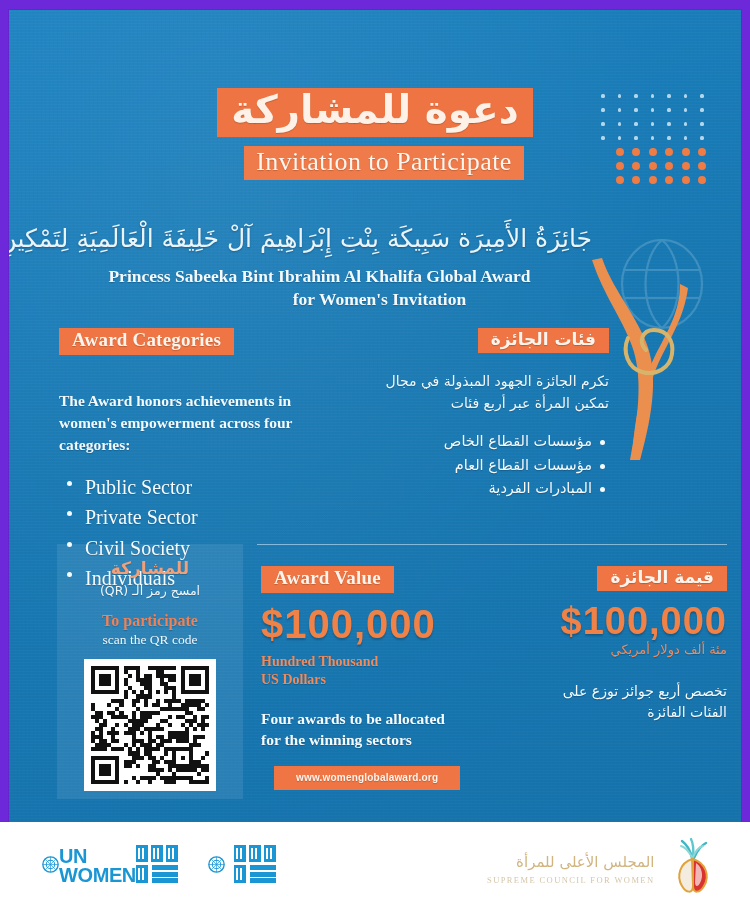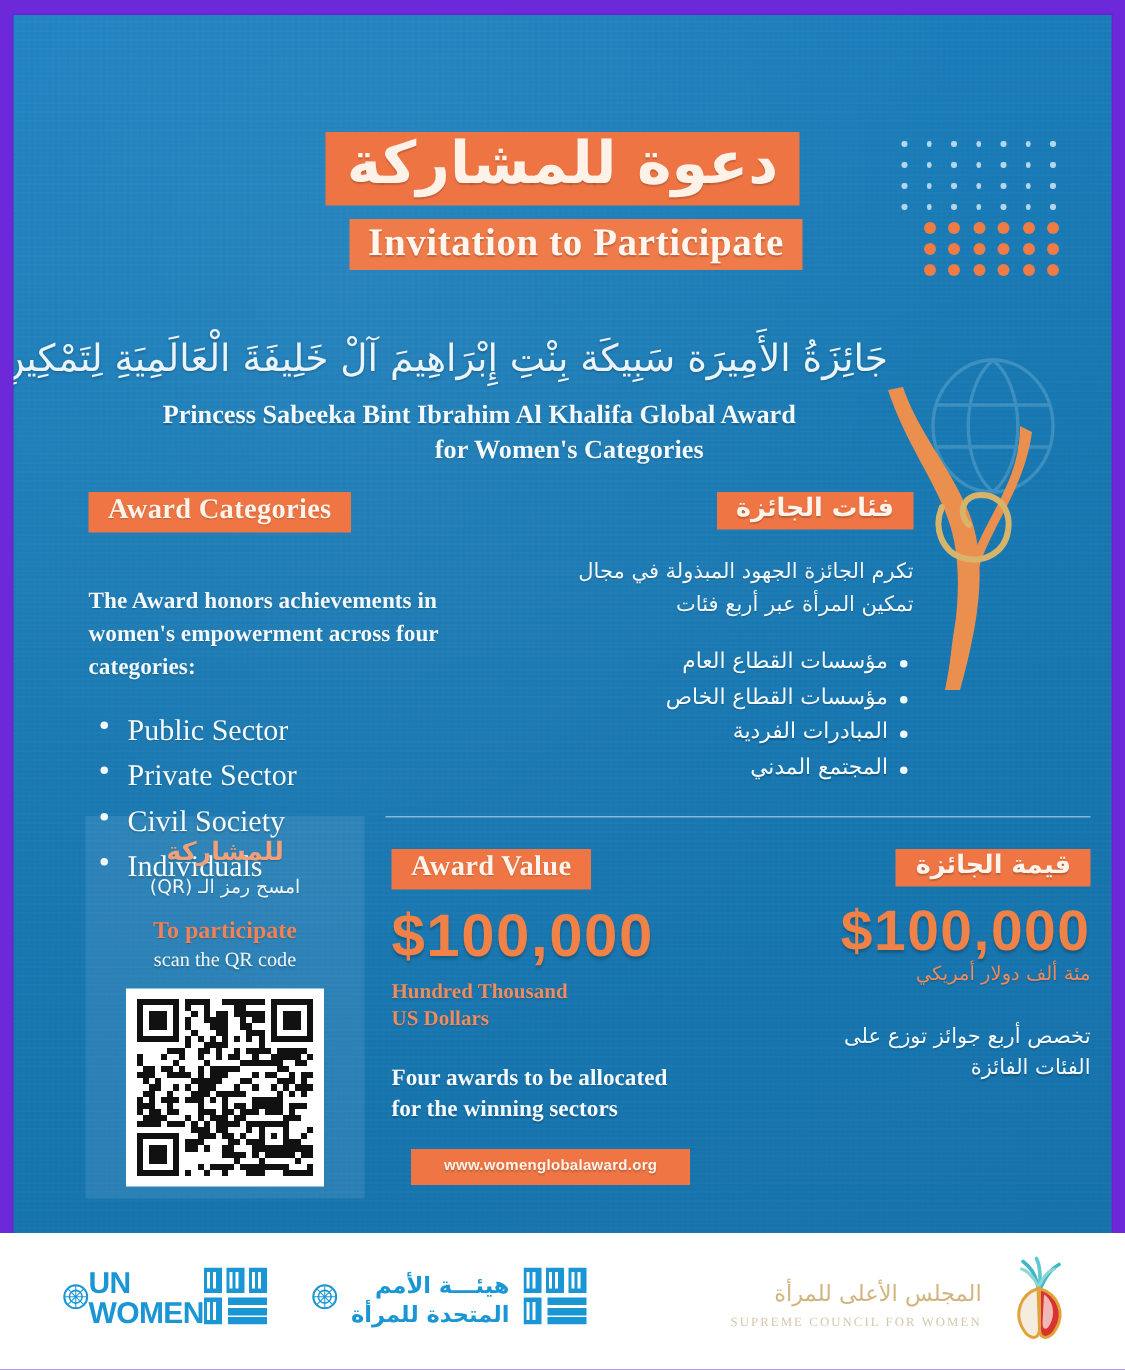--- a/index.html
+++ b/index.html
@@ -55,21 +55,21 @@
     padding:2px 14px 6px 14px;
     letter-spacing:1px;
     direction:rtl;
     text-shadow:0 1px 1px rgba(0,0,0,.18);
   }
   .hdr-en{
     display:inline-block;
     background:#ef7b4a;
     color:#fff6ef;
     font-family:"Liberation Serif", serif;
-    font-weight:bold;
+    font-weight:normal;
     font-size:26px;
     padding:1px 12px 3px 12px;
     margin-top:9px;
     letter-spacing:.4px;
     text-shadow:0 1px 1px rgba(0,0,0,.2);
     margin-left:18px;
   }
 
   
   .title-block{position:absolute;left:38px;top:212px;width:545px;text-align:center;}
@@ -308,21 +308,21 @@
     <div class="hdr">
       <div class="hdr-ar">دعوة للمشاركة</div>
       <br>
       <div class="hdr-en">Invitation to Participate</div>
     </div>
 
     <div class="title-block">
       <div class="title-ar">جَائِزَةُ الأَمِيرَة سَبِيكَة بِنْتِ إِبْرَاهِيمَ آلْ خَلِيفَةَ الْعَالَمِيَةِ لِتَمْكِينِ الْمَرْأَة</div>
       <div class="title-en">
         <span>Princess Sabeeka Bint Ibrahim Al Khalifa Global Award</span>
-        <span class="ln2">for Women's Categories</span>
+        <span class="ln2">for Women's Invitation</span>
       </div>
     </div>
 
     <div class="mark">
       <svg width="165" height="230" viewBox="0 0 165 230" xmlns="http://www.w3.org/2000/svg">
         <g opacity="0.22" fill="none" stroke="#bfe0f2" stroke-width="2.2">
           <ellipse cx="78" cy="52" rx="40" ry="44"></ellipse>
           <path d="M78 8 C 56 26, 56 78, 78 96"></path>
           <path d="M78 8 C 100 26, 100 78, 78 96"></path>
           <path d="M40 38 H116"></path>
@@ -344,24 +344,23 @@
           <li>Private Sector</li>
           <li>Civil Society</li>
           <li>Individuals</li>
         </ul>
     </div>
 
     <div class="cat-ar">
       <div class="tag ar">فئات الجائزة</div>
       <div class="lede-ar">تكرم الجائزة الجهود المبذولة في مجال تمكين المرأة عبر أربع فئات</div>
       <ul class="bullets" id="cat-ar-list">
+          <li>مؤسسات القطاع الخاص</li>
           <li>مؤسسات القطاع العام</li>
-          <li>مؤسسات القطاع الخاص</li>
           <li>المبادرات الفردية</li>
-          <li>المجتمع المدني</li>
         </ul>
     </div>
 
     <div class="divider"></div>
 
     <div class="qrcard">
       <div class="qr-ar-1">للمشاركة</div>
       <div class="qr-ar-2">امسح رمز الـ (QR)</div>
       <div class="qr-en-1">To participate</div>
       <div class="qr-en-2">scan the QR code</div>
@@ -441,24 +440,20 @@
     </div>
 
     <div class="unwomen-ar">
       <span>
         <svg width="17" height="17" viewBox="0 0 20 20" xmlns="http://www.w3.org/2000/svg">
           <circle cx="10" cy="10" r="9" fill="none" stroke="#1a96d5" stroke-width="1.6"></circle>
           <circle cx="10" cy="10" r="5" fill="none" stroke="#1a96d5" stroke-width="1.2"></circle>
           <path d="M10 1 V19 M1 10 H19 M3.6 3.6 L16.4 16.4 M16.4 3.6 L3.6 16.4" stroke="#1a96d5" stroke-width=".8"></path>
         </svg>
       </span>
-      <span class="un-word-ar">
-        <span>هيئـــة الأمم</span><br>
-        <span>المتحدة للمرأة</span>
-      </span>
       <span>
         <svg width="46" height="38" viewBox="0 0 46 38" xmlns="http://www.w3.org/2000/svg">
           <g fill="#1a96d5">
             <rect x="0" y="0" width="12" height="17"></rect>
               <rect x="15" y="0" width="12" height="17"></rect>
               <rect x="30" y="0" width="12" height="17"></rect>
             <rect x="0" y="20" width="12" height="18"></rect>
             <rect x="16" y="20" width="26" height="5"></rect>
               <rect x="16" y="27" width="26" height="5"></rect>
               <rect x="16" y="33" width="26" height="5"></rect>

